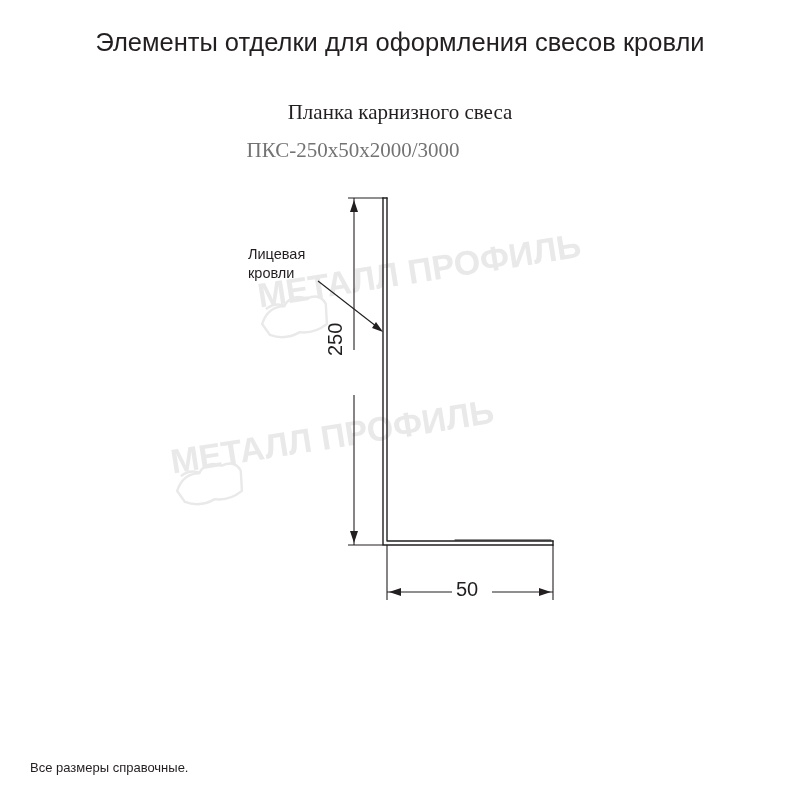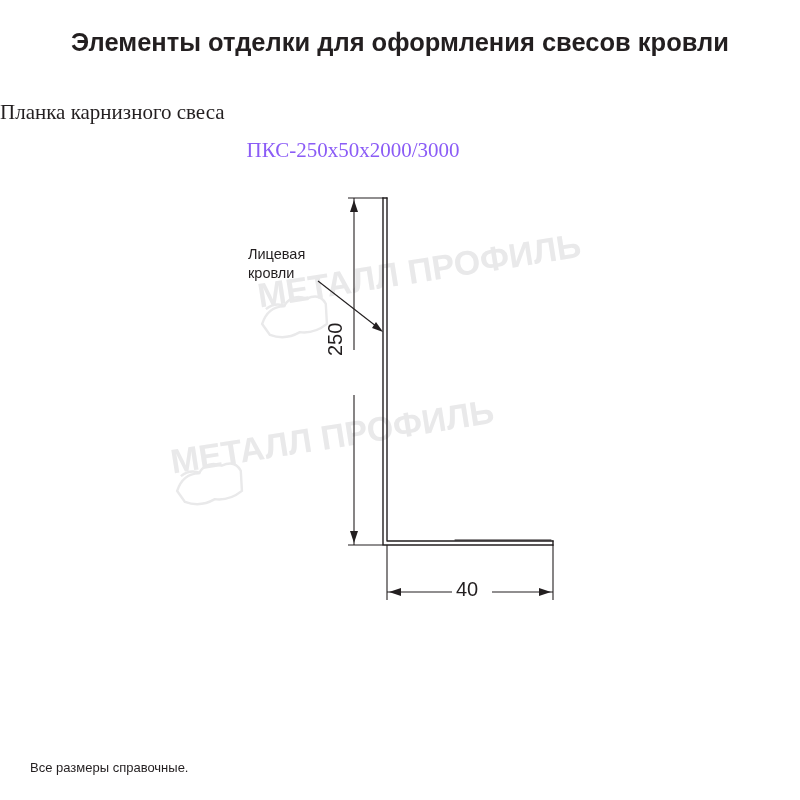--- a/index.html
+++ b/index.html
@@ -21,43 +21,43 @@
     width: 800px;
     height: 800px;
   }
   .main-title {
     position: absolute;
     left: 0;
     top: 28px;
     width: 800px;
     text-align: center;
     font-size: 25.5px;
-    font-weight: bold;
+    font-weight: normal;
     letter-spacing: 0px;
     color: #231f20;
     white-space: nowrap;
   }
   .subtitle-1 {
     position: absolute;
     left: 0;
     top: 100px;
     width: 800px;
-    text-align: left;
+    text-align: center;
     font-size: 21px;
     color: #231f20;
     font-family: "Liberation Serif", serif;
   }
   .subtitle-2 {
     position: absolute;
     left: 0;
     top: 138px;
     width: 706px;
     text-align: center;
     font-size: 21px;
-    color: #8b5cf6;
+    color: #737373;
     font-family: "Liberation Serif", serif;
   }
   .drawing {
     position: absolute;
     left: 0;
     top: 0;
     width: 800px;
     height: 800px;
   }
   .footer {
@@ -164,20 +164,20 @@
   <div class="label-face" style="left:248px; top:245px; width:80px;">
     <span>Лицевая</span><br>
     <span>кровли</span>
   </div>
 
   <div class="dim-text" style="left:324px; top:356px; transform: rotate(-90deg); transform-origin: left top;">
     <span>250</span>
   </div>
 
   <div class="dim-text" style="left:456px; top:578px;">
-    <span>40</span>
+    <span>50</span>
   </div>
 
   <div class="footer">
     <span class="footer-line">Все размеры справочные.</span>
   </div>
 
 </div>
 
 </body></html>

